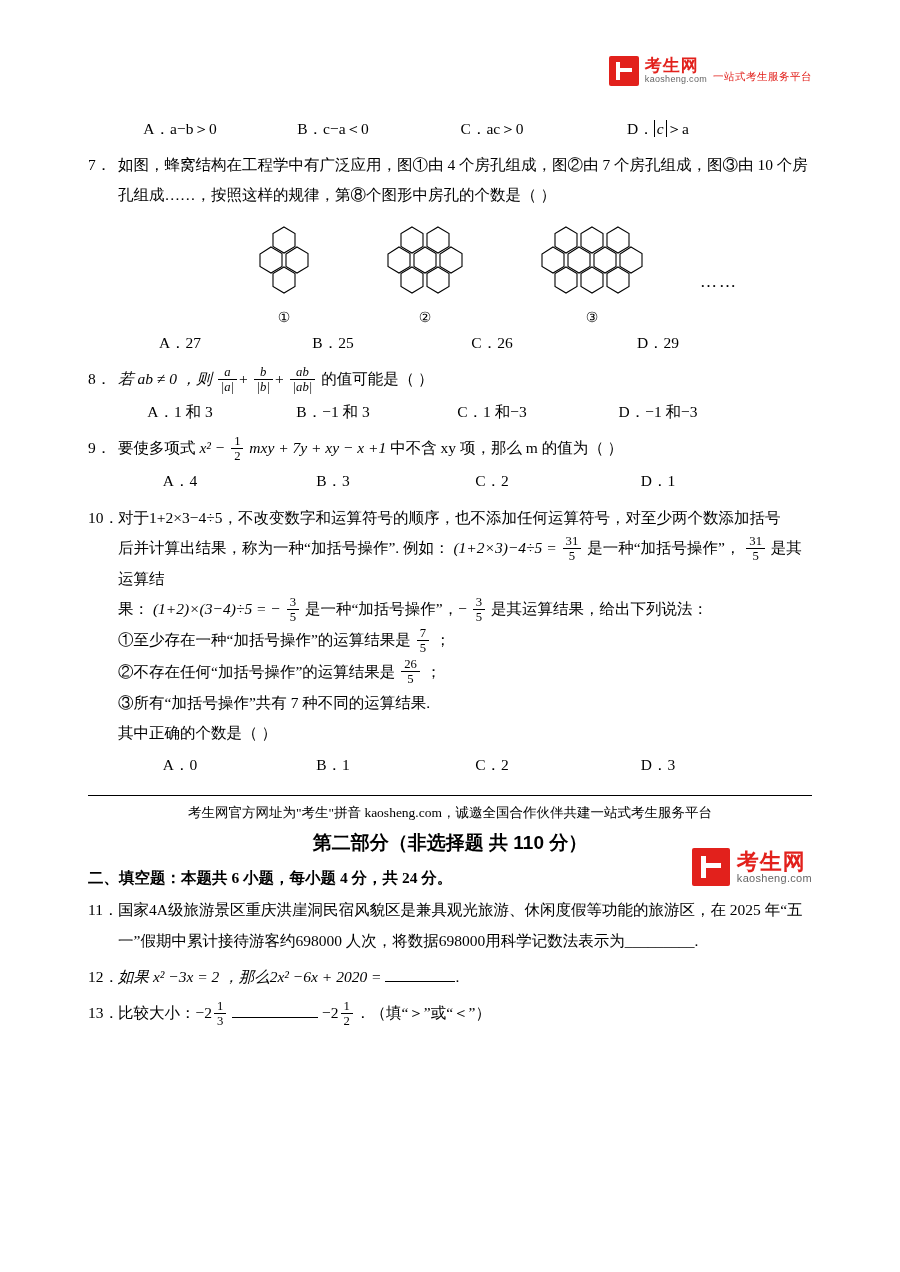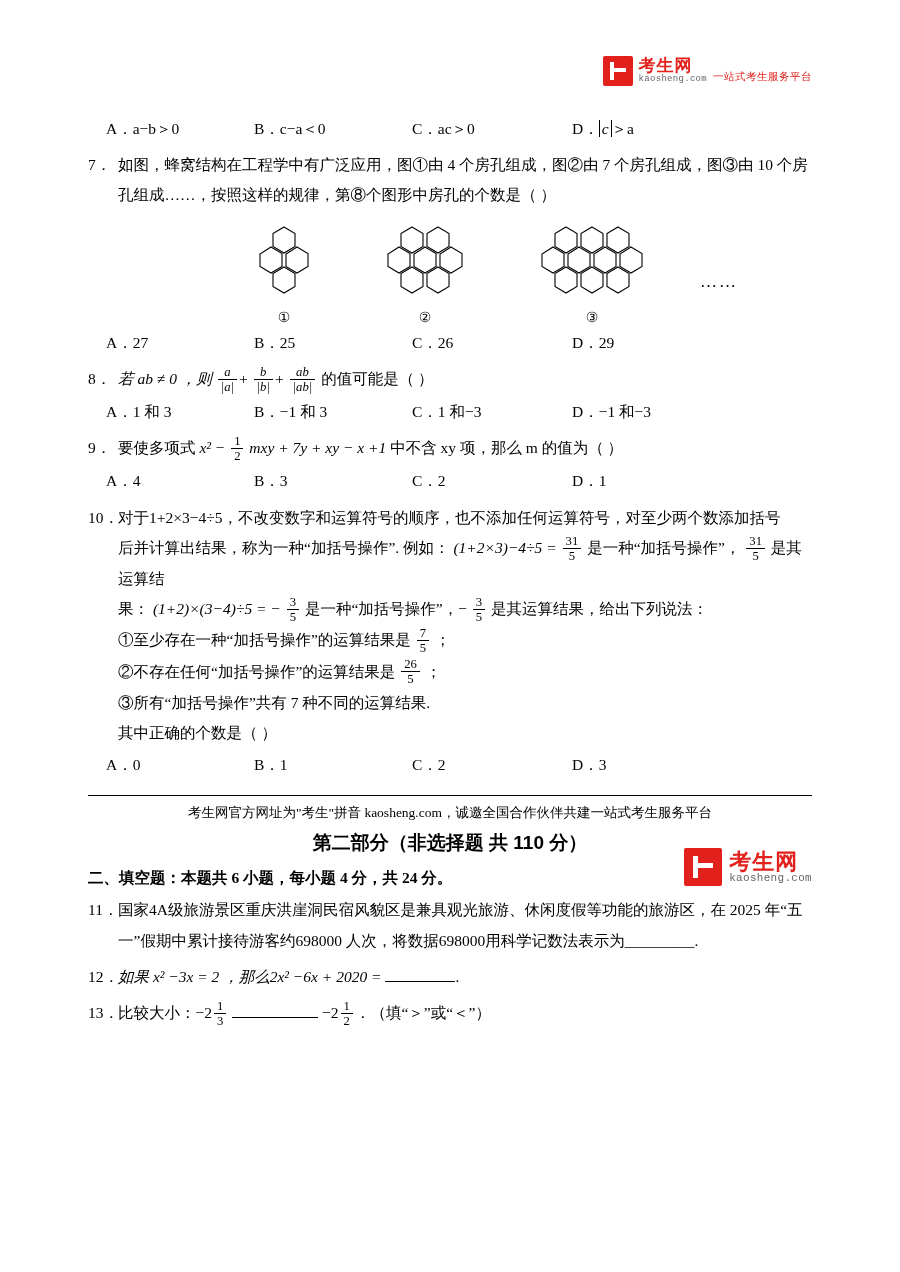--- a/index.html
+++ b/index.html
@@ -62,21 +62,21 @@
     line-height: 1.05;
   }
   .logo-cn {
     font-family: "Liberation Sans", sans-serif;
     font-size: 17px;
     font-weight: bold;
     color: #e2211c;
     letter-spacing: 1px;
   }
   .logo-en {
-    font-family: Liberation Mono, monospace;
+    font-family: Liberation Sans, sans-serif;
     font-size: 9px;
     color: #666;
     letter-spacing: 0.3px;
   }
   .logo-tag {
     font-family: "Liberation Sans", sans-serif;
     font-size: 10.5px;
     color: #e2211c;
     align-self: flex-end;
     margin-bottom: 2px;
@@ -90,28 +90,29 @@
     left: 88px;
     width: 724px;
   }
   .q, .opts, .para, .sub {
     font-size: 15.5px;
     line-height: 1.95;
   }
   .opts {
     display: flex;
     margin: 2px 0 2px 0;
+    text-align: center;
   }
   .opt {
     white-space: nowrap;
   }
   .opt-a { width: 148px; margin-left: 18px; }
   .opt-b { width: 158px; }
   .opt-c { width: 160px; }
-  .opt-d { width: 140px; }
+  .opt-d { width: 140px; margin-left: 16px; }
   .q {
     display: flex;
     margin-top: 6px;
   }
   .qnum {
     width: 30px;
     flex: 0 0 30px;
   }
   .qbody {
     flex: 1;

